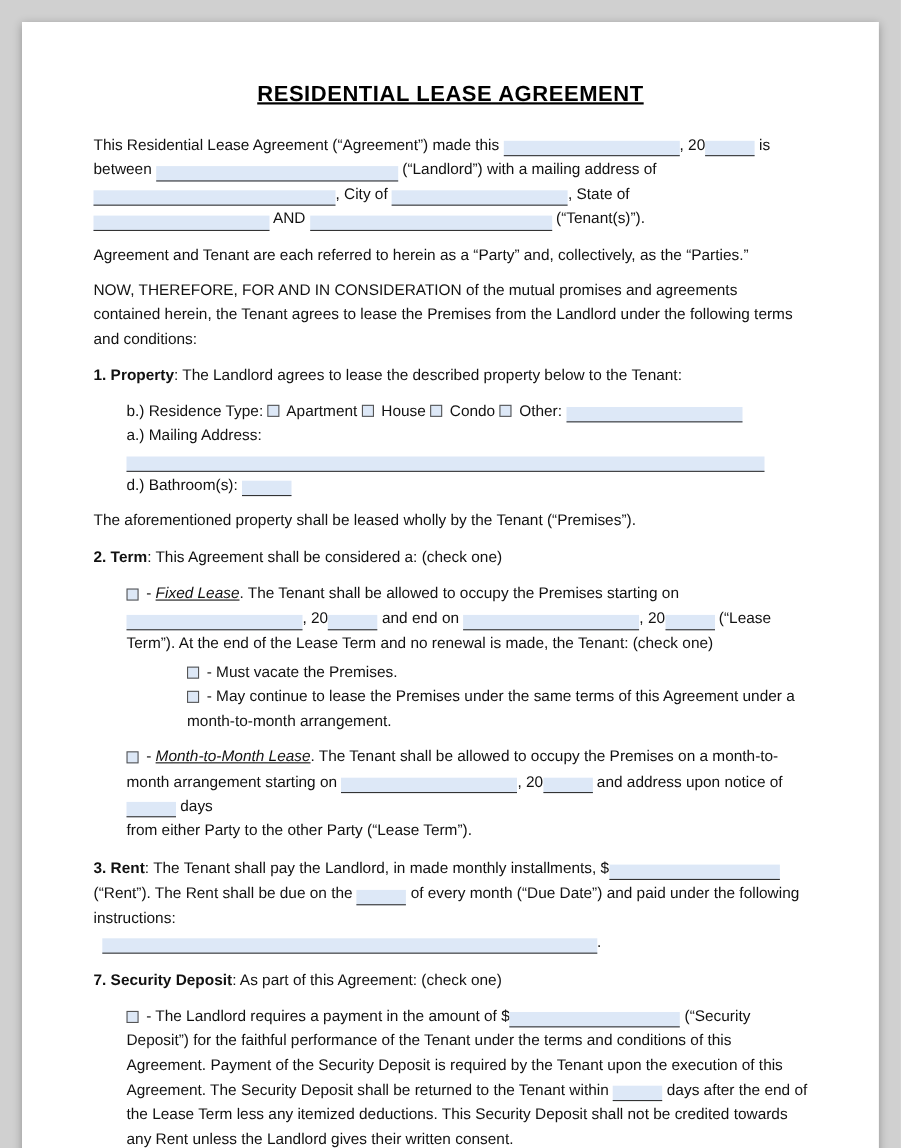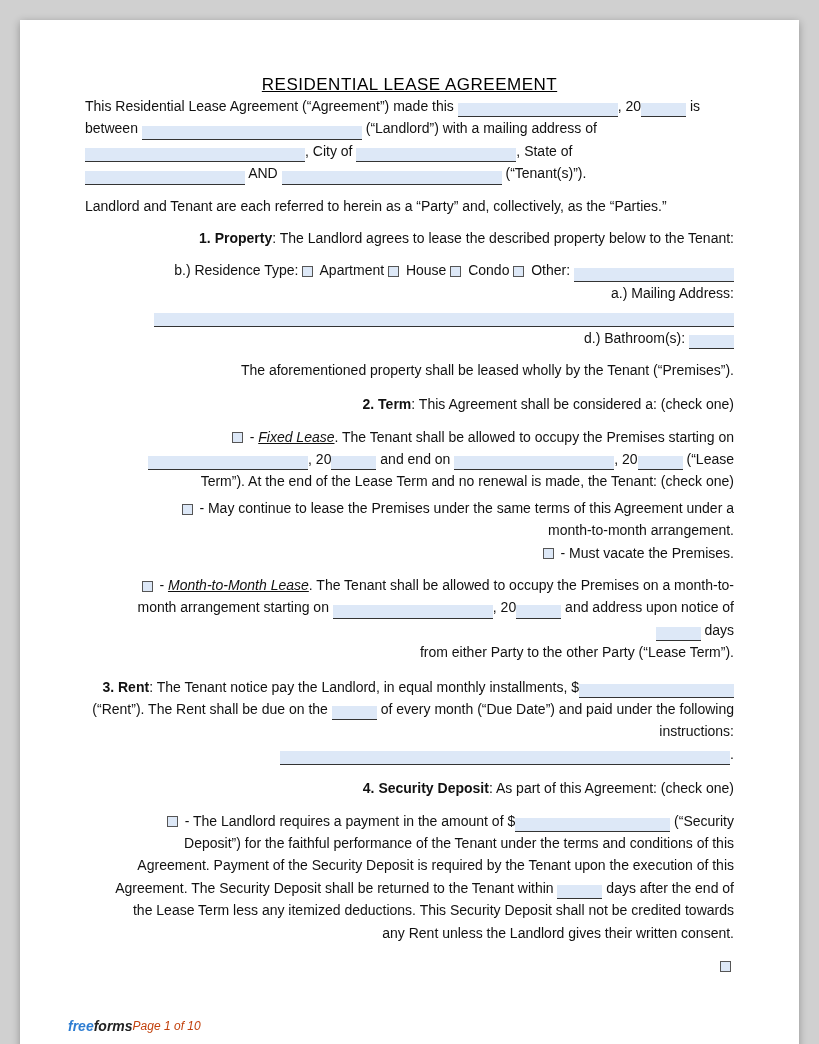--- a/index.html
+++ b/index.html
@@ -15,23 +15,24 @@
     .page {
       background: #fff;
       width: 819px;
       min-height: 1044px;
       padding: 55px 65px 55px 65px;
       box-shadow: 0 2px 8px rgba(0,0,0,0.3);
       position: relative;
     }
     .title {
       text-align: center;
-      font-size: 17px;
-      font-weight: normal;
+      font-size: 20px;
+      font-weight: bold;
       text-decoration: underline;
+      margin-bottom: 22px;
       letter-spacing: 0.5px;
     }
     .body-text {
       font-size: 14px;
       line-height: 1.6;
       color: #111;
     }
     .underline-field {
       display: inline-block;
       border-bottom: 1px solid #333;
@@ -53,21 +54,21 @@
     .checkbox {
       display: inline-block;
       width: 11px;
       height: 11px;
       border: 1px solid #555;
       vertical-align: middle;
       margin-right: 3px;
       background: #dde8f7;
     }
     .paragraph { margin-bottom: 10px; }
-    .section { margin-bottom: 12px; text-align: right; }
+    .section { margin-bottom: 12px; }
     .footer {
       position: absolute;
       bottom: 30px;
       left: 48px;
       right: 65px;
       display: flex;
       align-items: center;
       font-style: italic;
     }
     .footer-brand {
@@ -96,23 +97,26 @@
     <span>(“Landlord”) with a mailing address of</span><br>
     <span class="underline-field long"></span><span>, City of</span>
     <span class="underline-field medium"></span><span>, State of</span><br>
     <span class="underline-field medium"></span>
     <span>AND</span>
     <span class="underline-field long"></span>
     <span>(“Tenant(s)”).</span>
   </div>
 
   <div class="body-text paragraph">
-    <span>Landlord and Tenant are each referred to herein as a “Party” and, collectively, as the “Parties.”</span>
-  </div>
-
+    <span>Agreement and Tenant are each referred to herein as a “Party” and, collectively, as the “Parties.”</span>
+  </div>
+
+  <div class="body-text paragraph">
+    <span>NOW, THEREFORE, FOR AND IN CONSIDERATION of the mutual promises and agreements contained herein, the Tenant agrees to lease the Premises from the Landlord under the following terms and conditions:</span>
+  </div>
 
   <div class="body-text section">
     <div class="paragraph">
       <span class="section-heading">1. Property</span><span>: The Landlord agrees to lease the described property below to the Tenant:</span>
     </div>
     <div class="indent1 paragraph">
       <div>
         <span>b.)  Residence Type:</span>
         <span class="checkbox"></span>
         <span>Apartment</span>
@@ -144,53 +148,53 @@
     </div>
 
     <div class="paragraph indent1">
       <span class="checkbox"></span>
       <span>- </span><span style="text-decoration:underline;font-style:italic;">Fixed Lease</span><span>. The Tenant shall be allowed to occupy the Premises starting on</span><br>
       <span class="underline-field medium"></span><span>, 20</span><span class="underline-field short"></span><span> and end on</span>
       <span class="underline-field medium"></span><span>, 20</span><span class="underline-field short"></span><span> (“Lease Term”). At the end of the Lease Term and no renewal is made, the Tenant: (check one)</span>
       <div class="indent2" style="margin-top:4px;">
         <div>
           <span class="checkbox"></span>
-          <span>- May continue to lease the Premises under the same terms of this Agreement under a month-to-month arrangement.</span>
+          <span>- Must vacate the Premises.</span>
         </div>
         <div>
           <span class="checkbox"></span>
-          <span>- Must vacate the Premises.</span>
+          <span>- May continue to lease the Premises under the same terms of this Agreement under a month-to-month arrangement.</span>
         </div>
       </div>
     </div>
 
     <div class="paragraph indent1">
       <span class="checkbox"></span>
       <span>- </span><span style="text-decoration:underline;font-style:italic;">Month-to-Month Lease</span><span>. The Tenant shall be allowed to occupy the Premises on a month-to-month arrangement starting on</span>
       <span class="underline-field medium"></span><span>, 20</span><span class="underline-field short"></span><span> and address upon notice of</span>
       <span class="underline-field short"></span>
       <span>days</span><br>
       <span>from either Party to the other Party (“Lease Term”).</span>
     </div>
   </div>
 
   <div class="body-text section">
     <div class="paragraph">
-      <span class="section-heading">3. Rent</span><span>: The Tenant notice pay the Landlord, in equal monthly installments, $</span><span class="underline-field rent"></span><br>
+      <span class="section-heading">3. Rent</span><span>: The Tenant shall pay the Landlord, in made monthly installments, $</span><span class="underline-field rent"></span><br>
       <span>(“Rent”). The Rent shall be due on the</span>
       <span class="underline-field short"></span>
       <span>of every month (“Due Date”) and paid under the following instructions:</span><br>
       <span style="visibility:hidden;">.</span>
       <span class="underline-field instructions"></span><span>.</span>
     </div>
   </div>
 
   <div class="body-text section">
     <div class="paragraph">
-      <span class="section-heading">4. Security Deposit</span><span>: As part of this Agreement: (check one)</span>
+      <span class="section-heading">7. Security Deposit</span><span>: As part of this Agreement: (check one)</span>
     </div>
     <div class="paragraph indent1">
       <span class="checkbox"></span>
       <span>- The Landlord requires a payment in the amount of $</span><span class="underline-field security"></span>
       <span>(“Security Deposit”) for the faithful performance of the Tenant under the terms and conditions of this Agreement. Payment of the Security Deposit is required by the Tenant upon the execution of this Agreement. The Security Deposit shall be returned to the Tenant within</span>
       <span class="underline-field short"></span>
       <span>days</span>
       <span>after the end of the Lease Term less any itemized deductions. This Security Deposit shall not be credited towards any Rent unless the Landlord gives their written consent.</span>
     </div>
     <div class="paragraph indent1">

